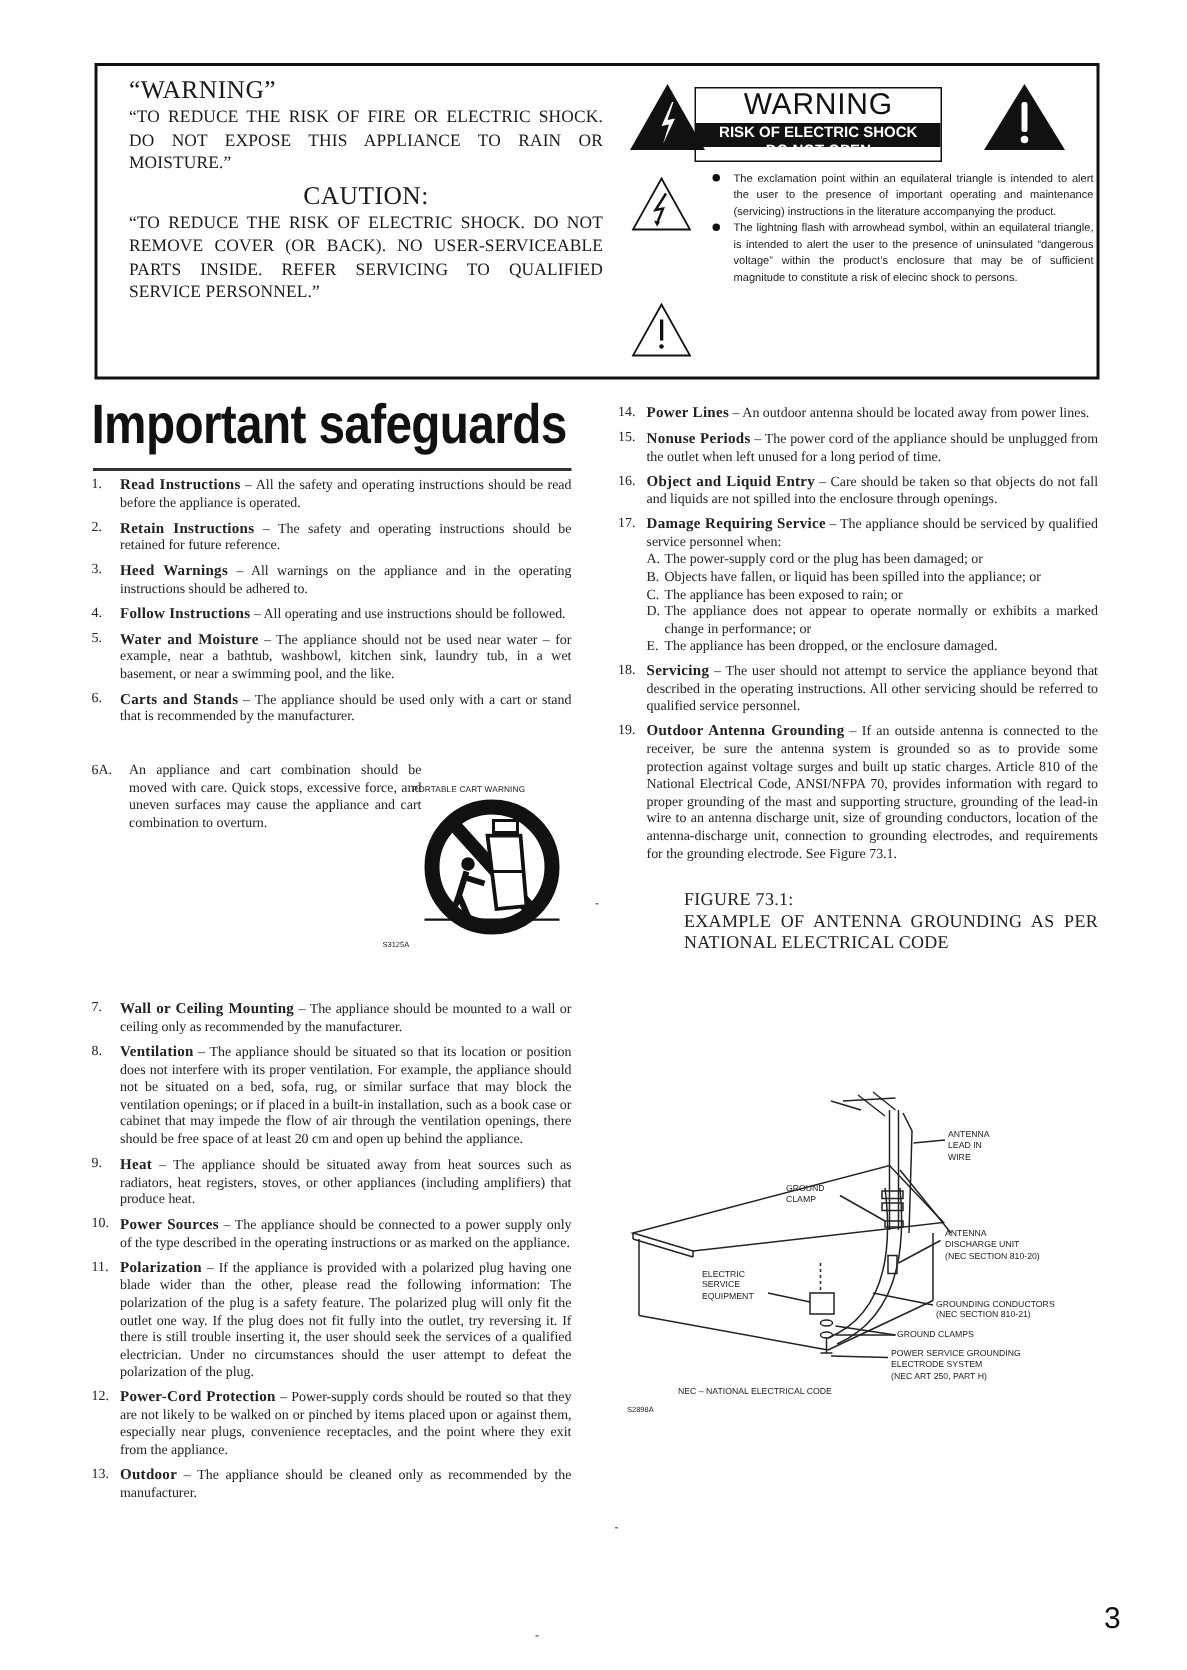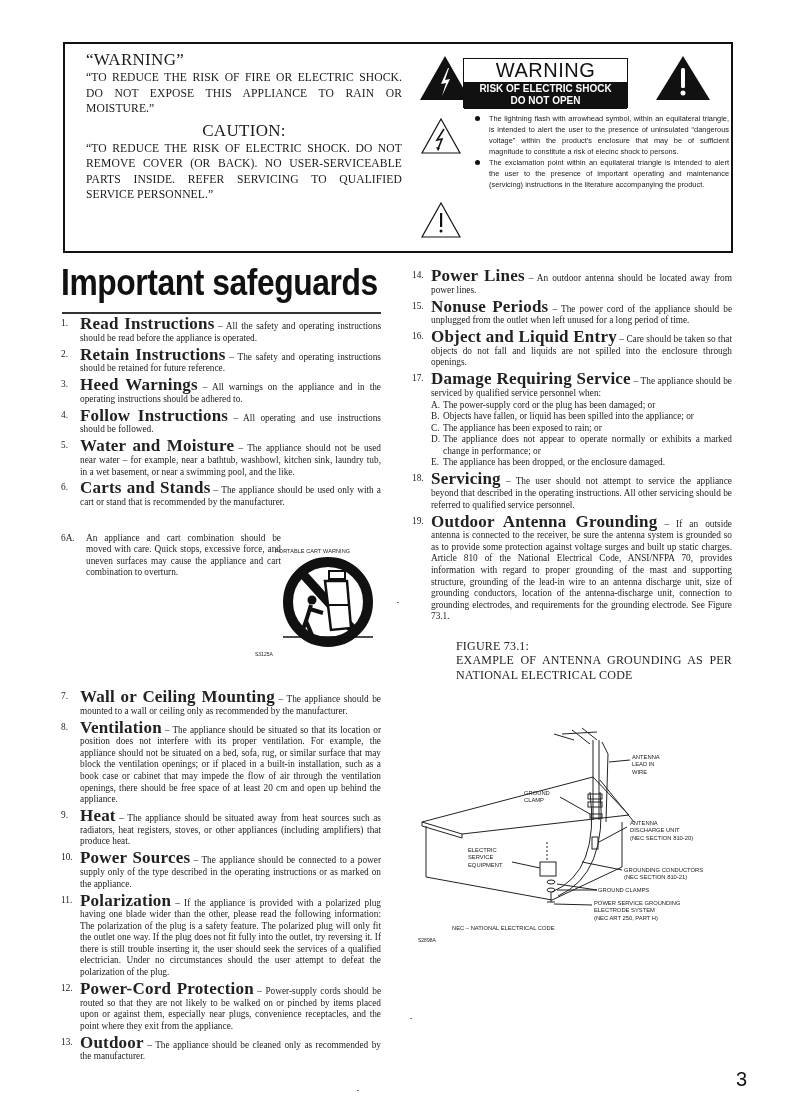--- a/index.html
+++ b/index.html
@@ -10,36 +10,36 @@
   .warn-box { position: absolute; left: 63px; top: 42px; width: 670px; height: 211px; border: 2px solid #111; }
   .warn-left { position: absolute; left: 21px; top: 6px; width: 316px; }
   .warn-left .h { font-family: "Liberation Serif", serif; font-weight: normal; font-size: 17px; letter-spacing: 0.3px; line-height: 20px; }
   .warn-left .p { font-family: "Liberation Serif", serif; font-size: 11.6px; line-height: 15.5px; letter-spacing: 0.1px; text-align: justify; }
   .warn-left .h2 { margin-top: 4px; text-align: center; }
 
   .warn-right { position: absolute; left: 346px; top: 6px; width: 318px; height: 196px; }
   .tri-big { position: absolute; top: 5px; }
   .banner { position: absolute; left: 52px; top: 8px; width: 165px; height: 50px; border: 1.5px solid #111; }
   .banner .top { height: 23px; text-align: center; font-family: "Liberation Sans", sans-serif; font-size: 20px; line-height: 23px; letter-spacing: 0.5px; color: #111; }
-  .banner .bot { background: #111; color: #fff; height: 27px; text-align: center; font-family: "Liberation Sans", sans-serif; font-weight: bold; font-size: 10px; line-height: 12px; padding-top: 1px; }
+  .banner .bot { background: #111; color: #fff; height: 16px; text-align: center; font-family: "Liberation Sans", sans-serif; font-weight: bold; font-size: 10px; line-height: 12px; padding-top: 1px; }
   .bullets { position: absolute; left: 64px; top: 63px; width: 254px; font-family: "Liberation Sans", sans-serif; font-size: 7.4px; line-height: 11px; text-align: justify; }
   .bullets .b { position: relative; padding-left: 14px; }
   .bullets .dot { position: absolute; left: 0; top: 3px; width: 5px; height: 5px; background: #111; border-radius: 50%; }
   .tri-small { position: absolute; left: 10px; }
 
   
   .title { position: absolute; left: 61px; top: 262px; font-family: "Liberation Sans", sans-serif; font-size: 37px; font-weight: bold; letter-spacing: -0.5px; transform: scaleX(0.86); transform-origin: left top; color: #111; }
   .title-rule { position: absolute; left: 62px; top: 312px; width: 319px; height: 2px; background: #333; }
 
   .col { position: absolute; font-family: "Liberation Serif", serif; font-size: 9.3px; line-height: 11.6px; color: #222; }
   .col.left { left: 61px; top: 318px; width: 320px; }
   .col.right { left: 412px; top: 270px; width: 320px; }
   .item { position: relative; padding-left: 19px; text-align: justify; margin-bottom: 4.4px; }
   .item .num { position: absolute; left: 0; top: 0; }
-  .item .head { font-weight: bold; font-size: 17px; letter-spacing: 0.2px; }
+  .item .head { font-weight: bold; font-size: 10px; letter-spacing: 0.2px; }
   .subitem { position: relative; padding-left: 12px; text-align: justify; }
   .subitem .num { position: absolute; left: 0; }
 
   .item6a { position: relative; padding-left: 25px; width: 220px; text-align: justify; font-size: 9.3px; line-height: 11.6px; margin-top: 24px; }
   .item6a .num { position: absolute; left: 0; }
   .cart-fig { position: relative; height: 112px; }
   .cart-caption { position: absolute; left: 214px; top: -33px; font-family: "Liberation Sans", sans-serif; font-size: 5.5px; letter-spacing: 0.1px; }
   .cart-svg { position: absolute; left: 220px; top: -24px; }
   .cart-code { position: absolute; left: 194px; top: 70px; font-family: "Liberation Sans", sans-serif; font-size: 5px; }
 
@@ -87,25 +87,25 @@
     </svg>
     <svg class="tri-small" style="top:152px" width="40" height="36" viewBox="0 0 40 36">
       <polygon points="20,1 39,35 1,35" fill="none" stroke="#111" stroke-width="1.2"></polygon>
       <rect x="19" y="11" width="2.2" height="14" fill="#111"></rect>
       <circle cx="20" cy="29" r="1.5" fill="#111"></circle>
     </svg>
 
     <div class="bullets">
       <div class="b">
         <span class="dot"></span>
-        <span>The lightning flash with arrowhead symbol, within an equilateral triangle, is intended to alert the user to the presence of uninsulated “dangerous voltage” within the product’s enclosure that may be of sufficient magnitude to constitute a risk of elecinc shock to persons.</span>
+        <span>The exclamation point within an equilateral triangle is intended to alert the user to the presence of important operating and maintenance (servicing) instructions in the literature accompanying the product.</span>
       </div>
       <div class="b">
         <span class="dot"></span>
-        <span>The exclamation point within an equilateral triangle is intended to alert the user to the presence of important operating and maintenance (servicing) instructions in the literature accompanying the product.</span>
+        <span>The lightning flash with arrowhead symbol, within an equilateral triangle, is intended to alert the user to the presence of uninsulated “dangerous voltage” within the product’s enclosure that may be of sufficient magnitude to constitute a risk of elecinc shock to persons.</span>
       </div>
     </div>
   </div>
 </div>
 
 <div class="title">Important safeguards</div>
 <div class="title-rule"></div>
 
 <div class="col left">
   <div class="item"><span class="num">1.</span><span class="head">Read Instructions</span><span> – </span><span>All the safety and operating instructions should be read before the appliance is operated.</span></div>

